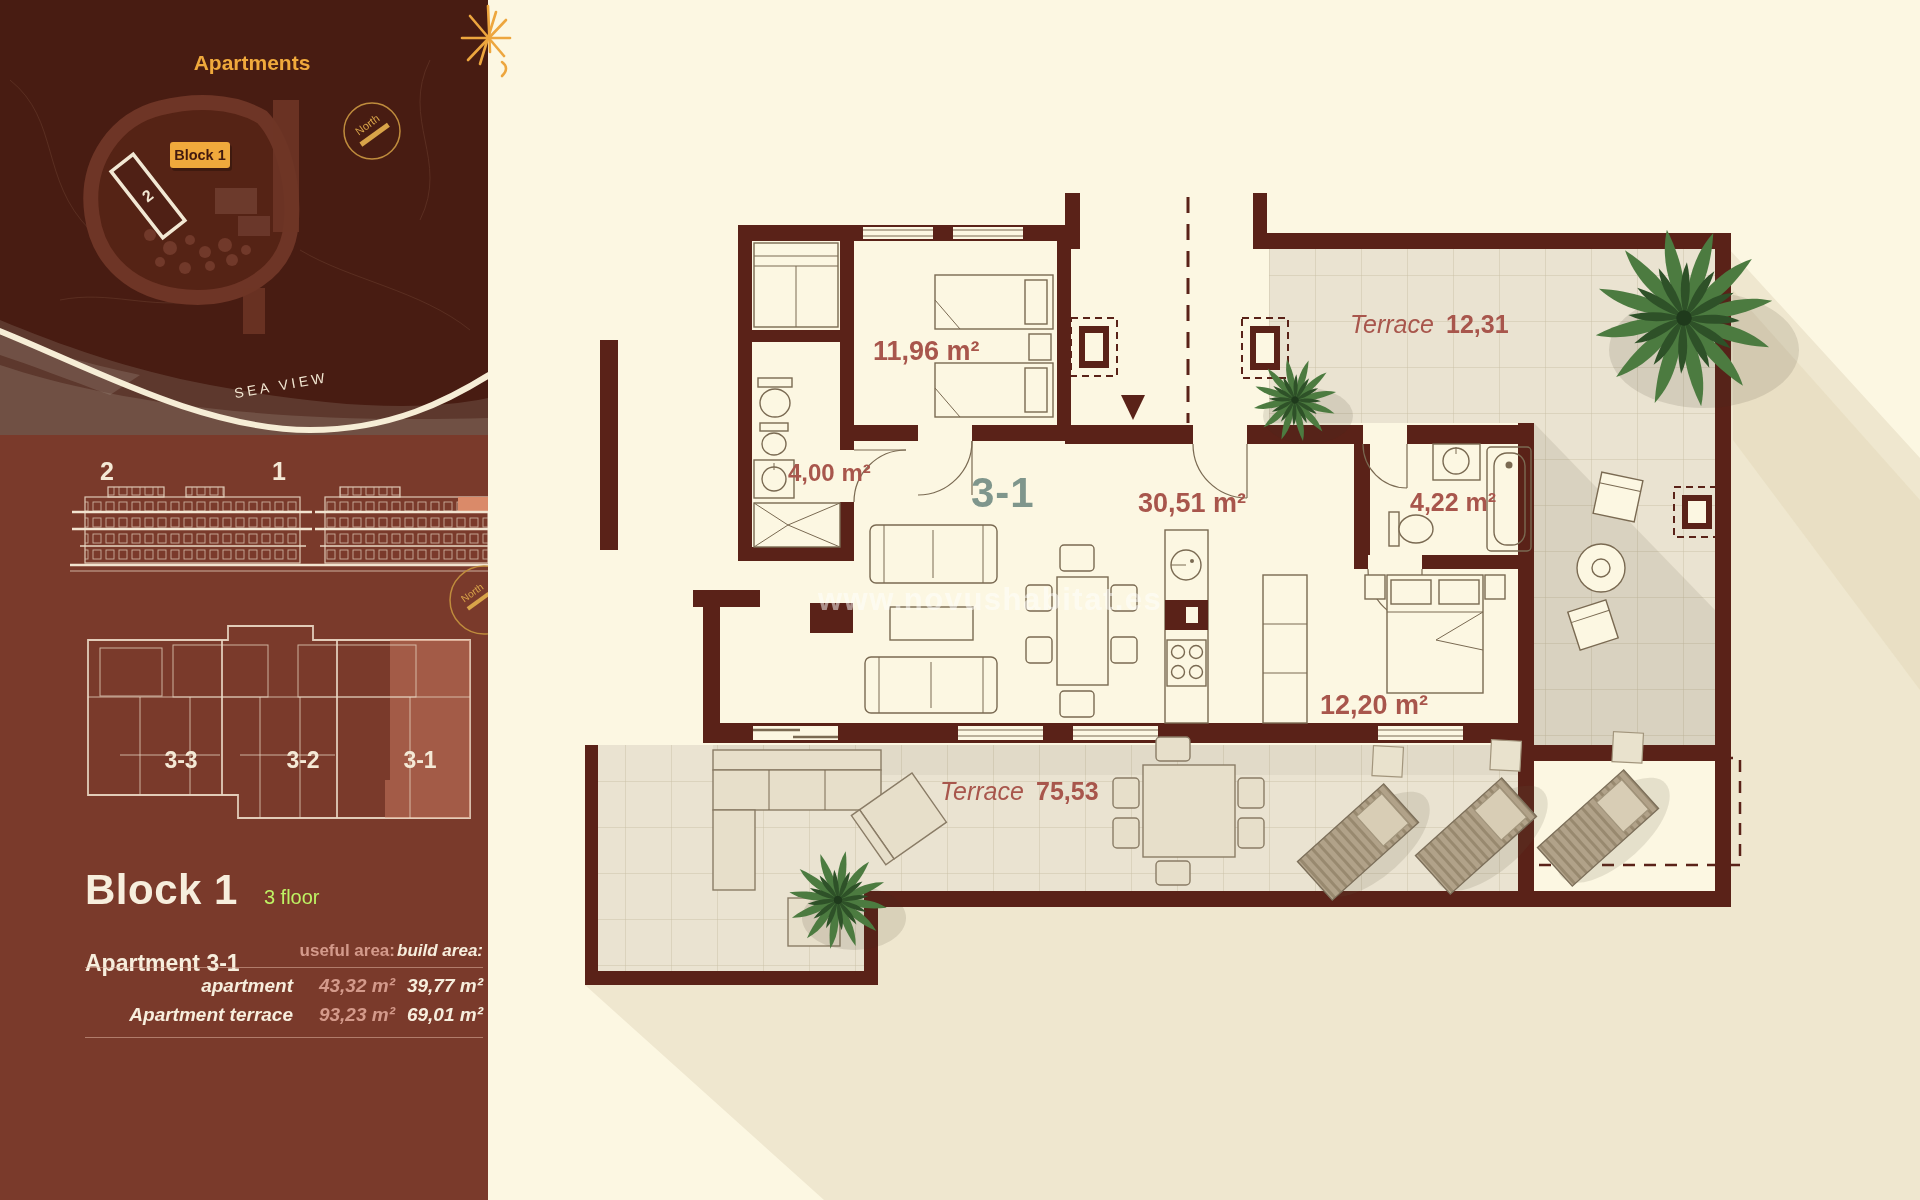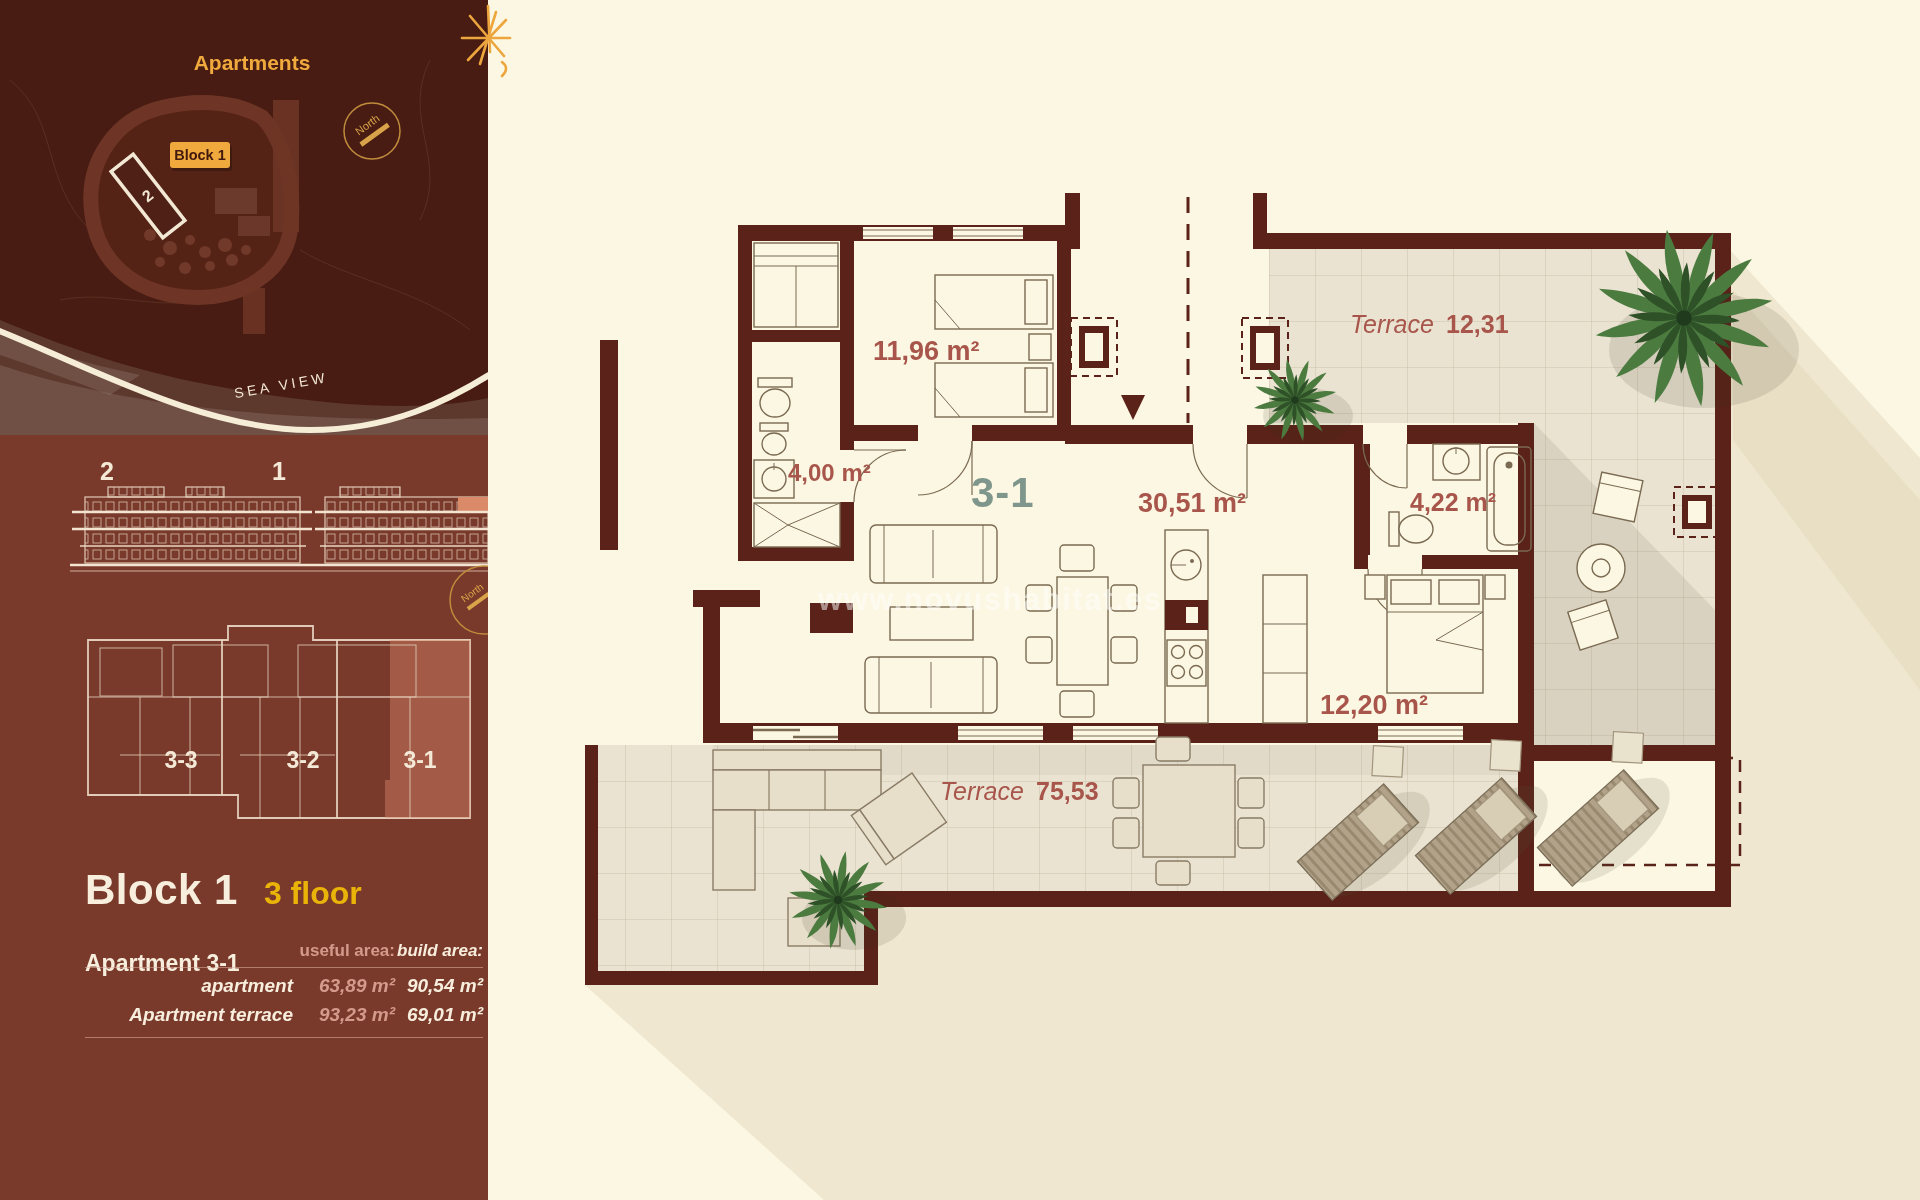--- a/index.html
+++ b/index.html
@@ -28,21 +28,21 @@
   .lblit{fill:var(--label);font-style:italic;}
   .outdoor{fill:#e7dfca;stroke:#8a7c66;stroke-width:1.4;}
   .p-outer{fill:var(--green1);} .p-inner{fill:var(--green2);} .p-core{fill:#1f3a1c;}
   .elev{fill:url(#win);stroke:#e9d8c4;stroke-width:1.2;opacity:.9;}
   .elevline{stroke:#f2e4d0;stroke-width:2.4;}
   .ovr{fill:none;stroke:#ead9c5;stroke-width:1.8;opacity:.92;}
   .ovrThin{fill:none;stroke:#ead9c5;stroke-width:1;opacity:.75;}
   .ovrLbl{fill:#f4e9d6;font-weight:bold;font-size:23px;}
   .headRow{position:absolute;left:85px;top:866px;display:flex;align-items:baseline;gap:26px;color:var(--creamText);}
   .headRow .b1{font-size:42px;font-weight:800;letter-spacing:.5px;}
-  .headRow .fl{font-size:32px;font-weight:700;color:#eab308;}
+  .headRow .fl{font-size:20px;font-weight:400;color:#bef264;}
   .aptTitle{position:absolute;left:85px;top:950px;font-size:23px;font-weight:700;color:var(--creamText);}
   .areaTable{position:absolute;left:85px;top:941px;width:398px;color:var(--creamText);text-align:right;}
   .tr{display:grid;grid-template-columns:208px 102px 1fr;align-items:baseline;}
   .tHead{font-size:17px;padding-bottom:6px;}
   .tHead .u{color:var(--rosyText);font-weight:600;}
   .tHead .b{color:var(--creamText);font-weight:700;font-style:italic;}
   .rule{height:0;border-top:1.5px solid rgba(222,178,160,.55);}
   .tRow{font-size:19px;margin-top:7px;font-style:italic;}
   .tRow .lab{font-weight:700;}
   .tRow .u{color:var(--rosyText);font-weight:600;}
@@ -196,22 +196,22 @@
 
     <div class="areaTable">
       <div class="tr tHead">
         <span></span>
         <span class="u">useful area:</span>
         <span class="b">build area:</span>
       </div>
       <div class="rule"></div>
       <div class="tr tRow">
         <span class="lab">apartment</span>
-        <span class="u">63,89 m²</span>
-        <span class="b">90,54 m²</span>
+        <span class="u">43,32 m²</span>
+        <span class="b">39,77 m²</span>
       </div>
       <div class="tr tRow">
         <span class="lab">Apartment terrace</span>
         <span class="u">93,23 m²</span>
         <span class="b">69,01 m²</span>
       </div>
       <div class="rule rule2"></div>
     </div>
   </div>
 

